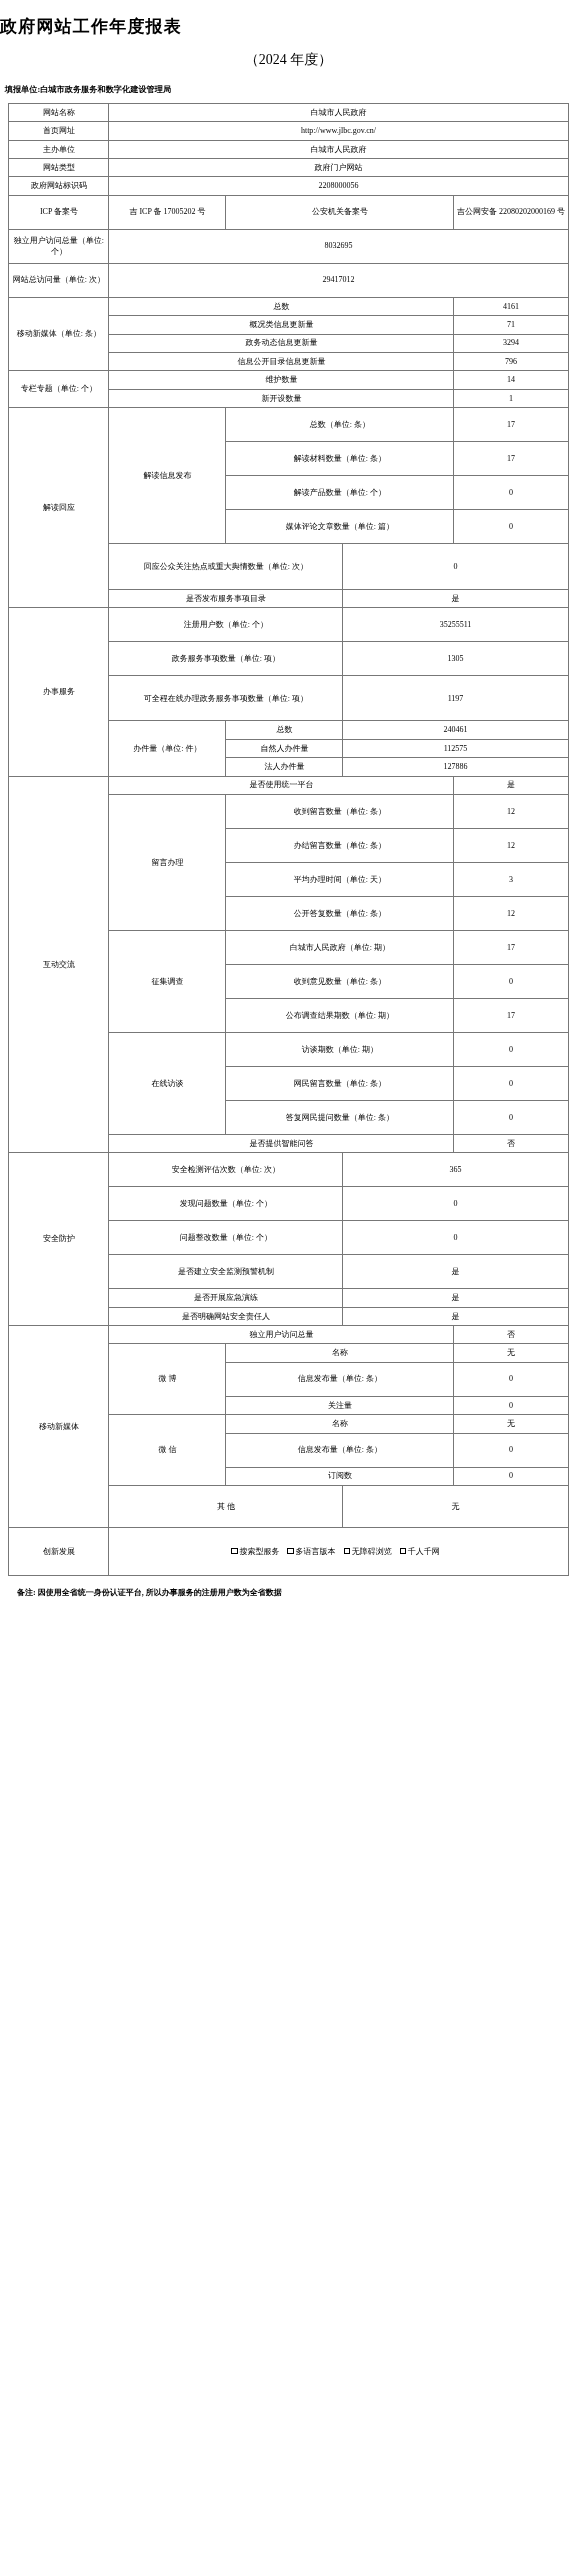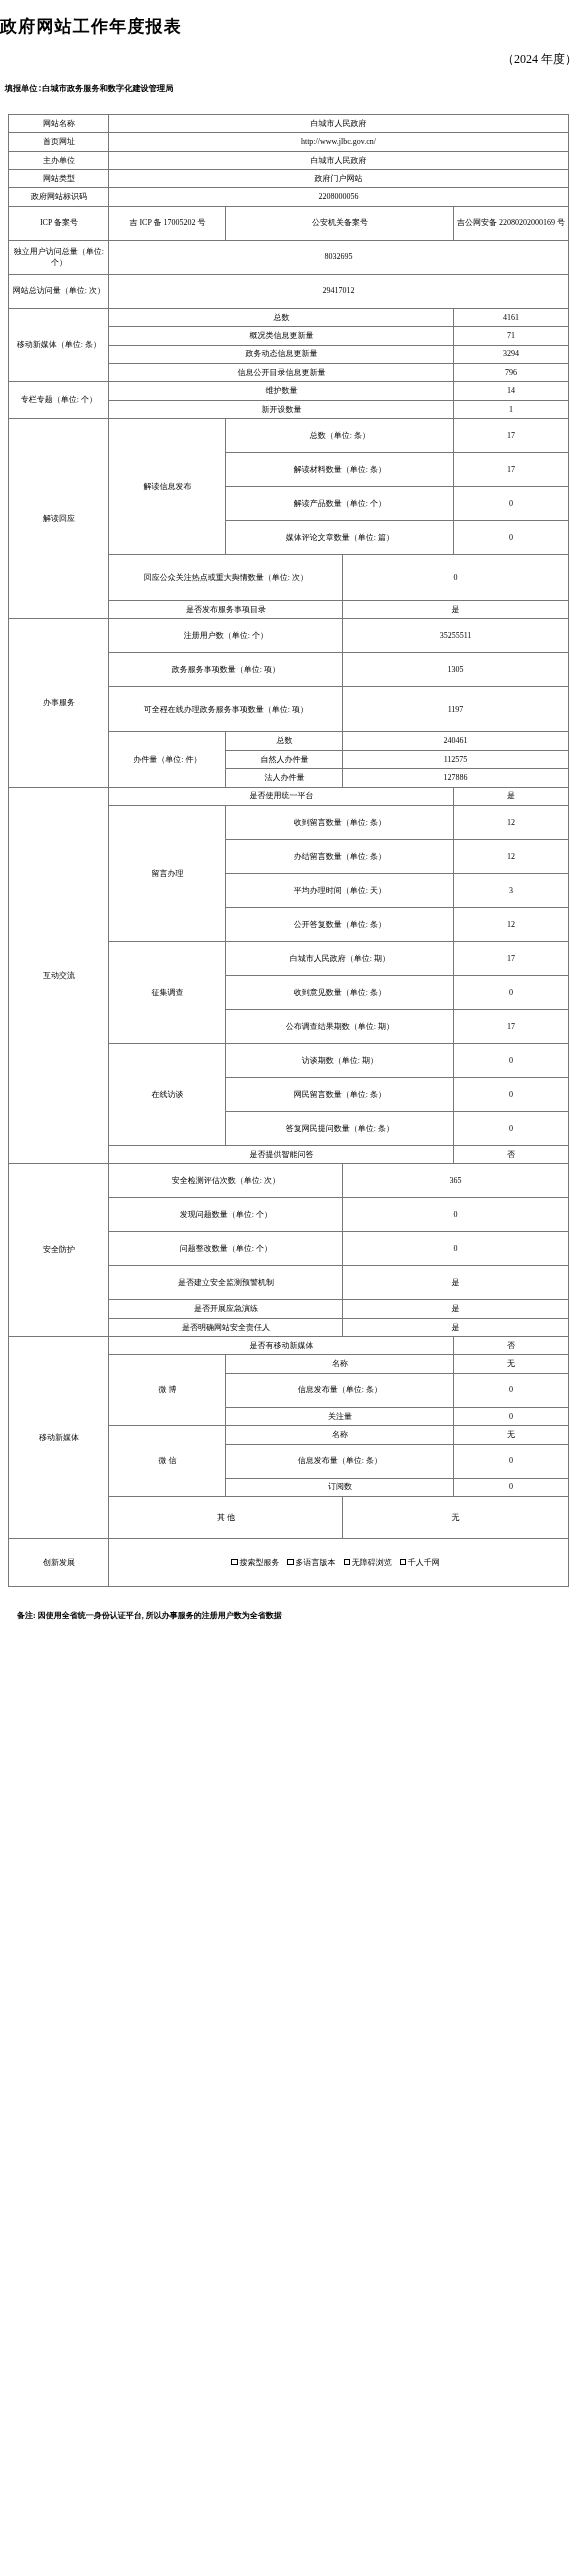--- a/index.html
+++ b/index.html
@@ -12,34 +12,33 @@
   }
   .page { width: 577px; padding: 0 0 17.6px 0; }
   .doc-title {
     text-align: left;
     font-size: 17px;
     font-weight: bold;
     letter-spacing: 1.2px;
     padding-top: 15.2px;
   }
   .doc-subtitle {
-    text-align: right;
-    font-size: 12px;
+    text-align: center;
+    font-size: 14px;
     padding-top: 13px;
   }
   .filler-line {
     font-size: 8.2px;
     font-weight: bold;
     padding: 15.2px 0 3.5px 4.7px;
-    font-family: Liberation Mono, monospace;
   }
   table.main {
     border-collapse: collapse;
     width: 559px;
-    margin: 16px auto;
+    margin: 4px auto;
     table-layout: fixed;
   }
   table.main td {
     border: 0.6px solid #777;
     font-size: 8px;
     text-align: center;
     vertical-align: middle;
     padding: 2.9px 1.8px;
     line-height: 1.45;
   }
@@ -280,21 +279,21 @@
         <td colspan="2">是否开展应急演练</td>
         <td colspan="2">是</td>
       </tr>
       <tr>
         <td colspan="2">是否明确网站安全责任人</td>
         <td colspan="2">是</td>
       </tr>
 
       <tr>
         <td class="label-left" rowspan="8">移动新媒体</td>
-        <td colspan="3">是否有移动新媒体</td>
+        <td colspan="3">独立用户访问总量</td>
         <td>否</td>
       </tr>
       <tr>
         <td rowspan="3">微   博</td>
         <td colspan="2">名称</td>
         <td>无</td>
       </tr>
       <tr>
         <td colspan="2" class="tallcell">信息发布量（单位: 条）</td>
         <td>0</td>

